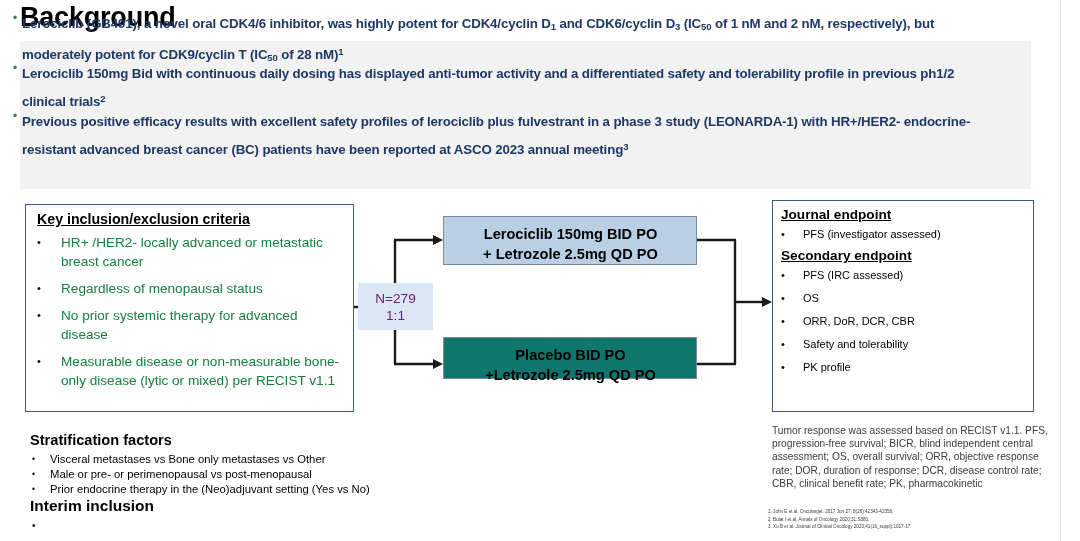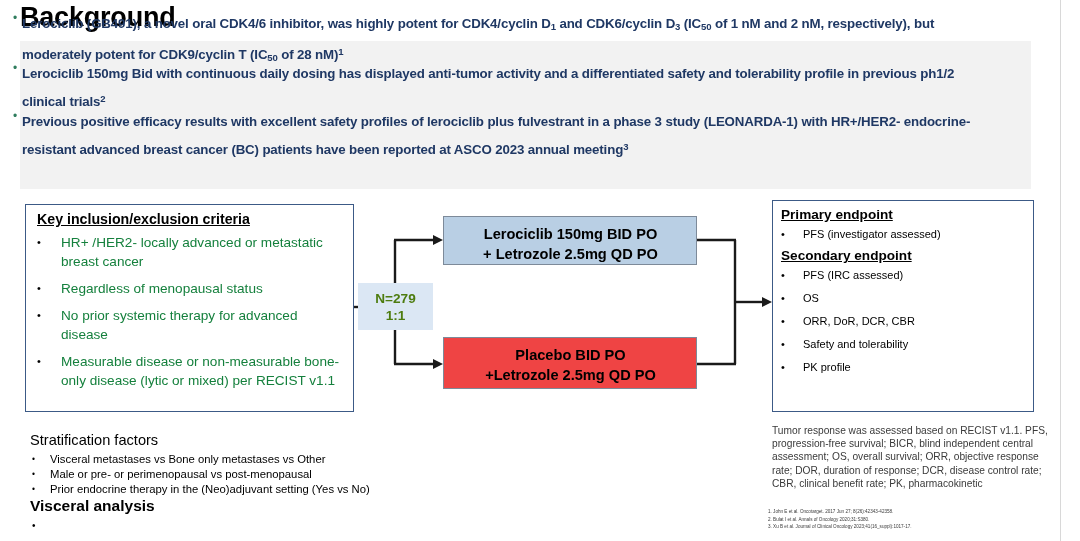--- a/index.html
+++ b/index.html
@@ -116,45 +116,45 @@
     width: 75px;
     height: 47px;
     background: #dbe7f4;
     display: flex;
     flex-direction: column;
     align-items: center;
     justify-content: center;
   }
   .rand-line {
     font-size: 13.6px;
-    font-weight: bold;
+    font-weight: normal;
     line-height: 17px;
-    color: #4d7c0f;
+    color: #701a75;
   }
 
   
   .arm-box {
     position: absolute;
     width: 254px;
     box-sizing: border-box;
     border: 1.4px solid #7d8a99;
     padding: 7px 10px 8px 11px;
     text-align: center;
   }
   #arm-active {
     left: 443px;
     top: 216px;
     height: 49px;
     background: #b9cfe4;
   }
   #arm-placebo {
     left: 443px;
     top: 337px;
-    height: 52px;
-    background: #ef4444;
+    height: 42px;
+    background: #0f766e;
   }
   .arm-line {
     font-size: 14.6px;
     font-weight: bold;
     line-height: 20px;
     color: #000;
     white-space: nowrap;
   }
 
   
@@ -201,21 +201,21 @@
     height: 541px;
     pointer-events: none;
   }
 
   
   .strat-head {
     position: absolute;
     left: 30px;
     top: 432px;
     font-size: 14.6px;
-    font-weight: normal;
+    font-weight: bold;
   }
   .strat-list {
     position: absolute;
     left: 32px;
     top: 452px;
     width: 430px;
   }
   .strat-item {
     display: flex;
     align-items: flex-start;
@@ -357,21 +357,21 @@
   <div class="arm-line">+ Letrozole 2.5mg QD PO</div>
 </div>
 
 <div class="arm-box" id="arm-placebo">
   <div class="arm-line">Placebo BID PO</div>
   <div class="arm-line">+Letrozole 2.5mg QD PO</div>
 </div>
 
 <div class="endpoint-box">
   <div class="ep-inner">
-    <div class="ep-head">Primary endpoint</div>
+    <div class="ep-head">Journal endpoint</div>
     <div class="ep-item">
       <span class="ep-dot">•</span>
       <span class="ep-text">PFS (investigator assessed)</span>
     </div>
     <div class="ep-head second">Secondary endpoint</div>
     <div class="ep-item">
       <span class="ep-dot">•</span>
       <span class="ep-text">PFS (IRC assessed)</span>
     </div>
     <div class="ep-item">
@@ -402,21 +402,21 @@
   <div class="strat-item">
     <span class="strat-dot">•</span>
     <span class="strat-text">Male or pre- or perimenopausal vs post-menopausal</span>
   </div>
   <div class="strat-item">
     <span class="strat-dot">•</span>
     <span class="strat-text">Prior endocrine therapy in the (Neo)adjuvant setting (Yes vs No)</span>
   </div>
 </div>
 
-<div class="interim-head">Visceral analysis</div>
+<div class="interim-head">Interim inclusion</div>
 <div class="interim-item">
   <span class="interim-dot">•</span>
   <span class="interim-text">Performed when approximately 80 (67%) PFS events occur</span>
 </div>
 
 <div class="footnote">Tumor response was assessed based on RECIST v1.1. PFS, progression-free survival; BICR, blind independent central assessment; OS, overall survival; ORR, objective response rate; DOR, duration of response; DCR, disease control rate; CBR, clinical benefit rate; PK, pharmacokinetic</div>
 
 <div class="refs">
   <div>1. John E et al. Oncotarget. 2017 Jun 27; 8(26):42343-42358.</div>
   <div>2. Bulat I et al. Annals of Oncology 2020;31:S380.</div>

